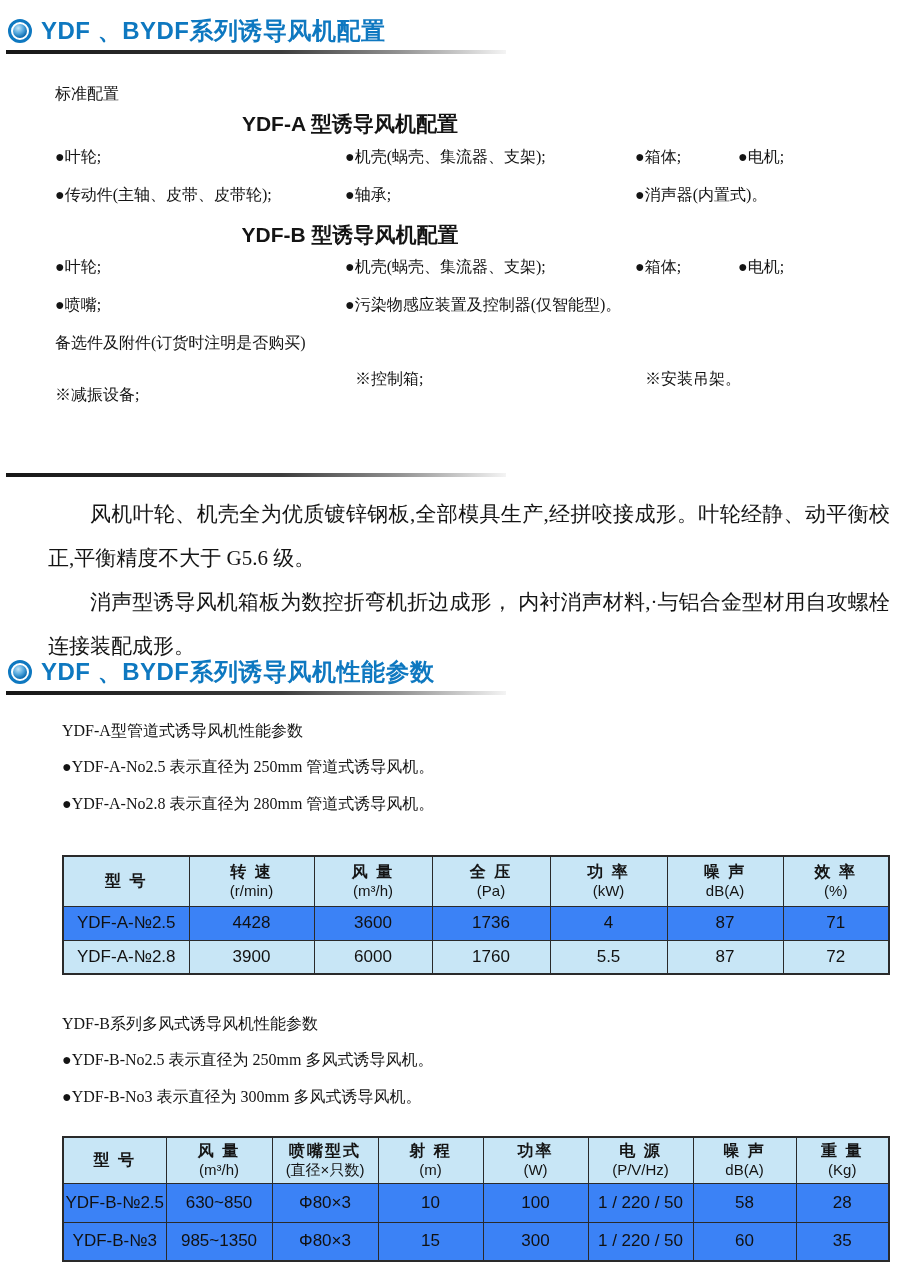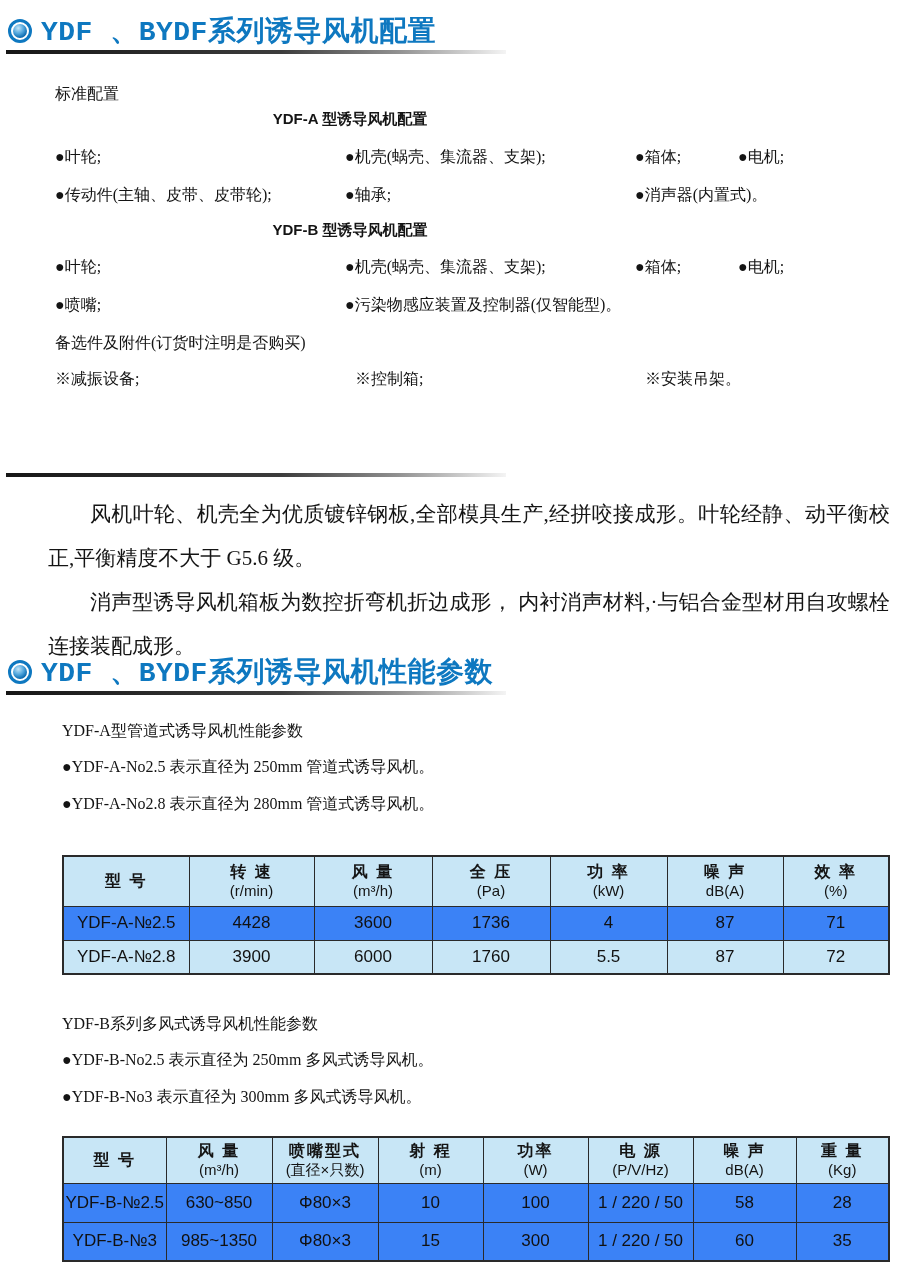--- a/index.html
+++ b/index.html
@@ -8,33 +8,33 @@
     --table-border:#2a2a2a;
     --ink:#141414;
   }
   *{margin:0;padding:0;box-sizing:border-box}
   body{background:#fff;font-family:"Liberation Serif","DejaVu Serif",serif;color:var(--ink)}
   .page{position:relative;width:910px;height:1276px;background:#fff;overflow:hidden}
   .abs{position:absolute}
 
   
   .sec-head{position:absolute;display:flex;align-items:center;gap:9px;height:34px}
-  .htext{color:var(--accent-blue);font-family:Liberation Mono, monospace;
-         font-weight:bold;font-size:28px;letter-spacing:.5px;white-space:nowrap}
+  .htext{color:var(--accent-blue);font-family:Liberation Sans, sans-serif;
+         font-weight:bold;font-size:24px;letter-spacing:.5px;white-space:nowrap}
   .hicon{width:24px;height:24px;border:3px solid var(--accent-blue);border-radius:50%;
          position:relative;background:#fff;flex:none}
   .hicon::after{content:"";position:absolute;inset:2px;border-radius:50%;
          background:radial-gradient(circle at 38% 30%,#c2e4f8 0%,#55a9de 40%,#0d6db2 72%,#084e85 100%)}
   .rule{position:absolute;left:6px;width:500px;height:4px;
         background:linear-gradient(to right,#161616 0%,#3c3c3c 55%,#8f8f8f 78%,#cfcfcf 92%,#f4f4f4 100%)}
 
   
   .serif20{font-size:16px;line-height:1.3;white-space:nowrap}
   .sub-title{position:absolute;left:0;width:700px;text-align:center;
-             font-family:"Liberation Sans","DejaVu Sans",sans-serif;font-weight:bold;font-size:15px}
+             font-family:"Liberation Sans","DejaVu Sans",sans-serif;font-weight:bold;font-size:21px}
   .para-block{position:absolute;left:48px;width:842px;font-size:21px;line-height:44px;text-align:justify}
   .para-block p{text-indent:2em}
 
   
   .ptable{position:absolute;border-collapse:collapse;table-layout:fixed;
           font-family:Liberation Sans, sans-serif;background:#3b82f6}
   .ptable th,.ptable td{border:1px solid var(--table-border);text-align:center;vertical-align:middle;
           padding:0;overflow:hidden}
   .ptable{border:2px solid var(--table-border)}
   .ptable thead tr{background:var(--table-header-bg)}
@@ -72,21 +72,21 @@
 
   <div class="sub-title" style="top:221px">YDF-B 型诱导风机配置</div>
   <span class="abs serif20" style="top:257px;left:55px">●叶轮;</span>
   <span class="abs serif20" style="top:257px;left:345px">●机壳(蜗壳、集流器、支架);</span>
   <span class="abs serif20" style="top:257px;left:635px">●箱体;</span>
   <span class="abs serif20" style="top:257px;left:738px">●电机;</span>
   <span class="abs serif20" style="top:295px;left:55px">●喷嘴;</span>
   <span class="abs serif20" style="top:295px;left:345px">●污染物感应装置及控制器(仅智能型)。</span>
 
   <div class="abs serif20" style="top:333px;left:55px">备选件及附件(订货时注明是否购买)</div>
-  <span class="abs serif20" style="top:369px;left:55px">※减振设备;</span>
+  <span class="abs serif20" style="top:385px;left:55px">※减振设备;</span>
   <span class="abs serif20" style="top:369px;left:355px">※控制箱;</span>
   <span class="abs serif20" style="top:369px;left:645px">※安装吊架。</span>
 
   <div class="rule" style="top:473px"></div>
 
   <div class="para-block" style="top:492px">
     <p>风机叶轮、机壳全为优质镀锌钢板,全部模具生产,经拼咬接成形。叶轮经静、动平衡校正,平衡精度不大于 G5.6 级。</p>
     <p>消声型诱导风机箱板为数控折弯机折边成形， 内衬消声材料,·与铝合金型材用自攻螺栓连接装配成形。</p>
   </div>
 

